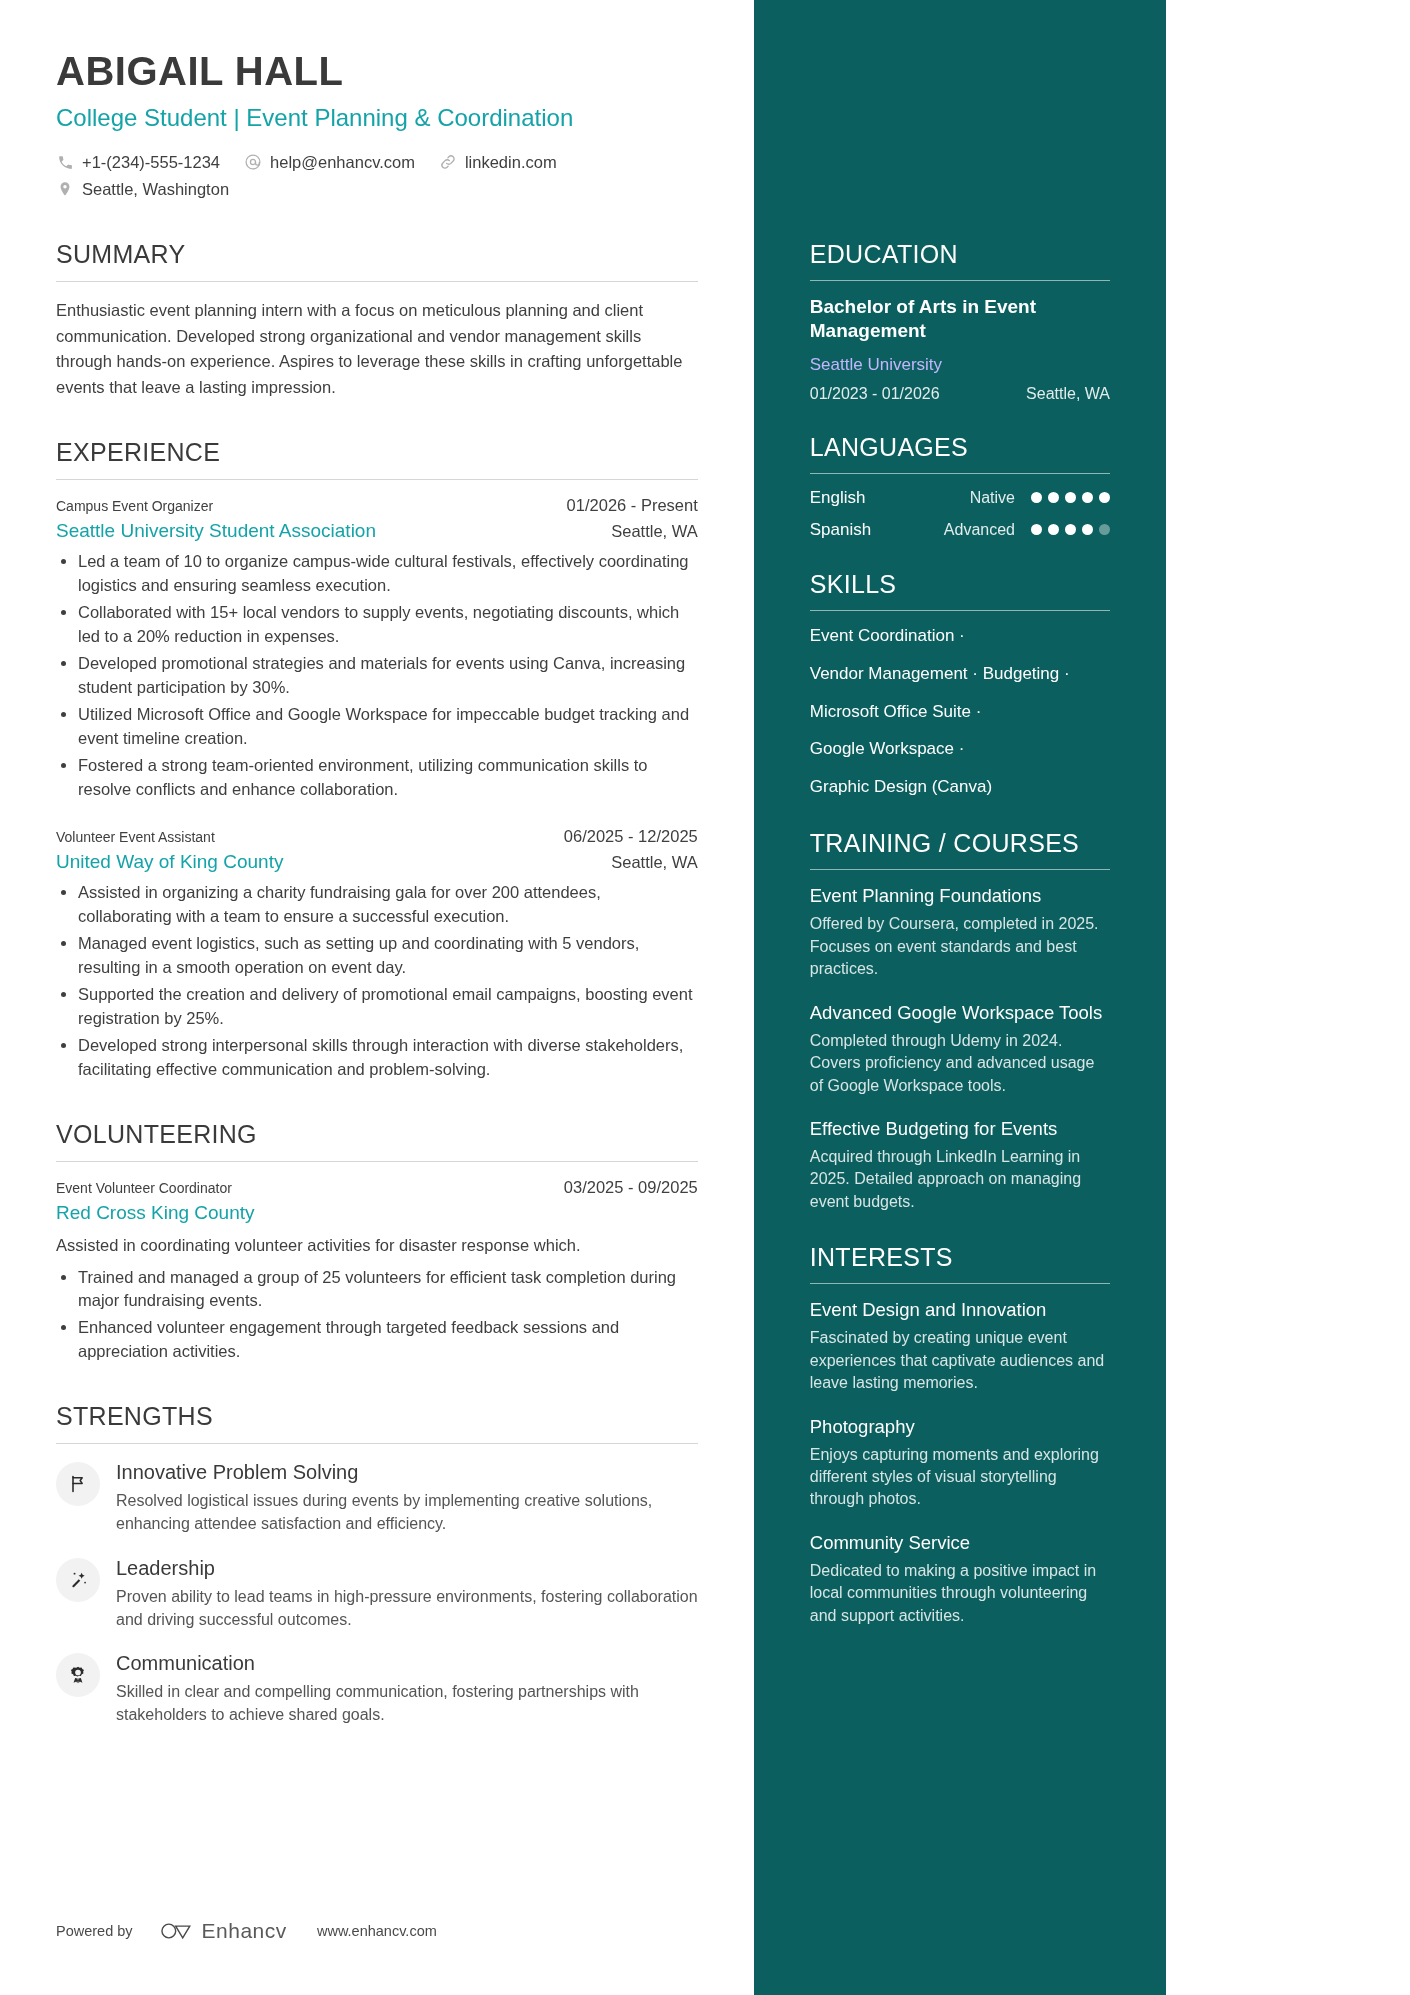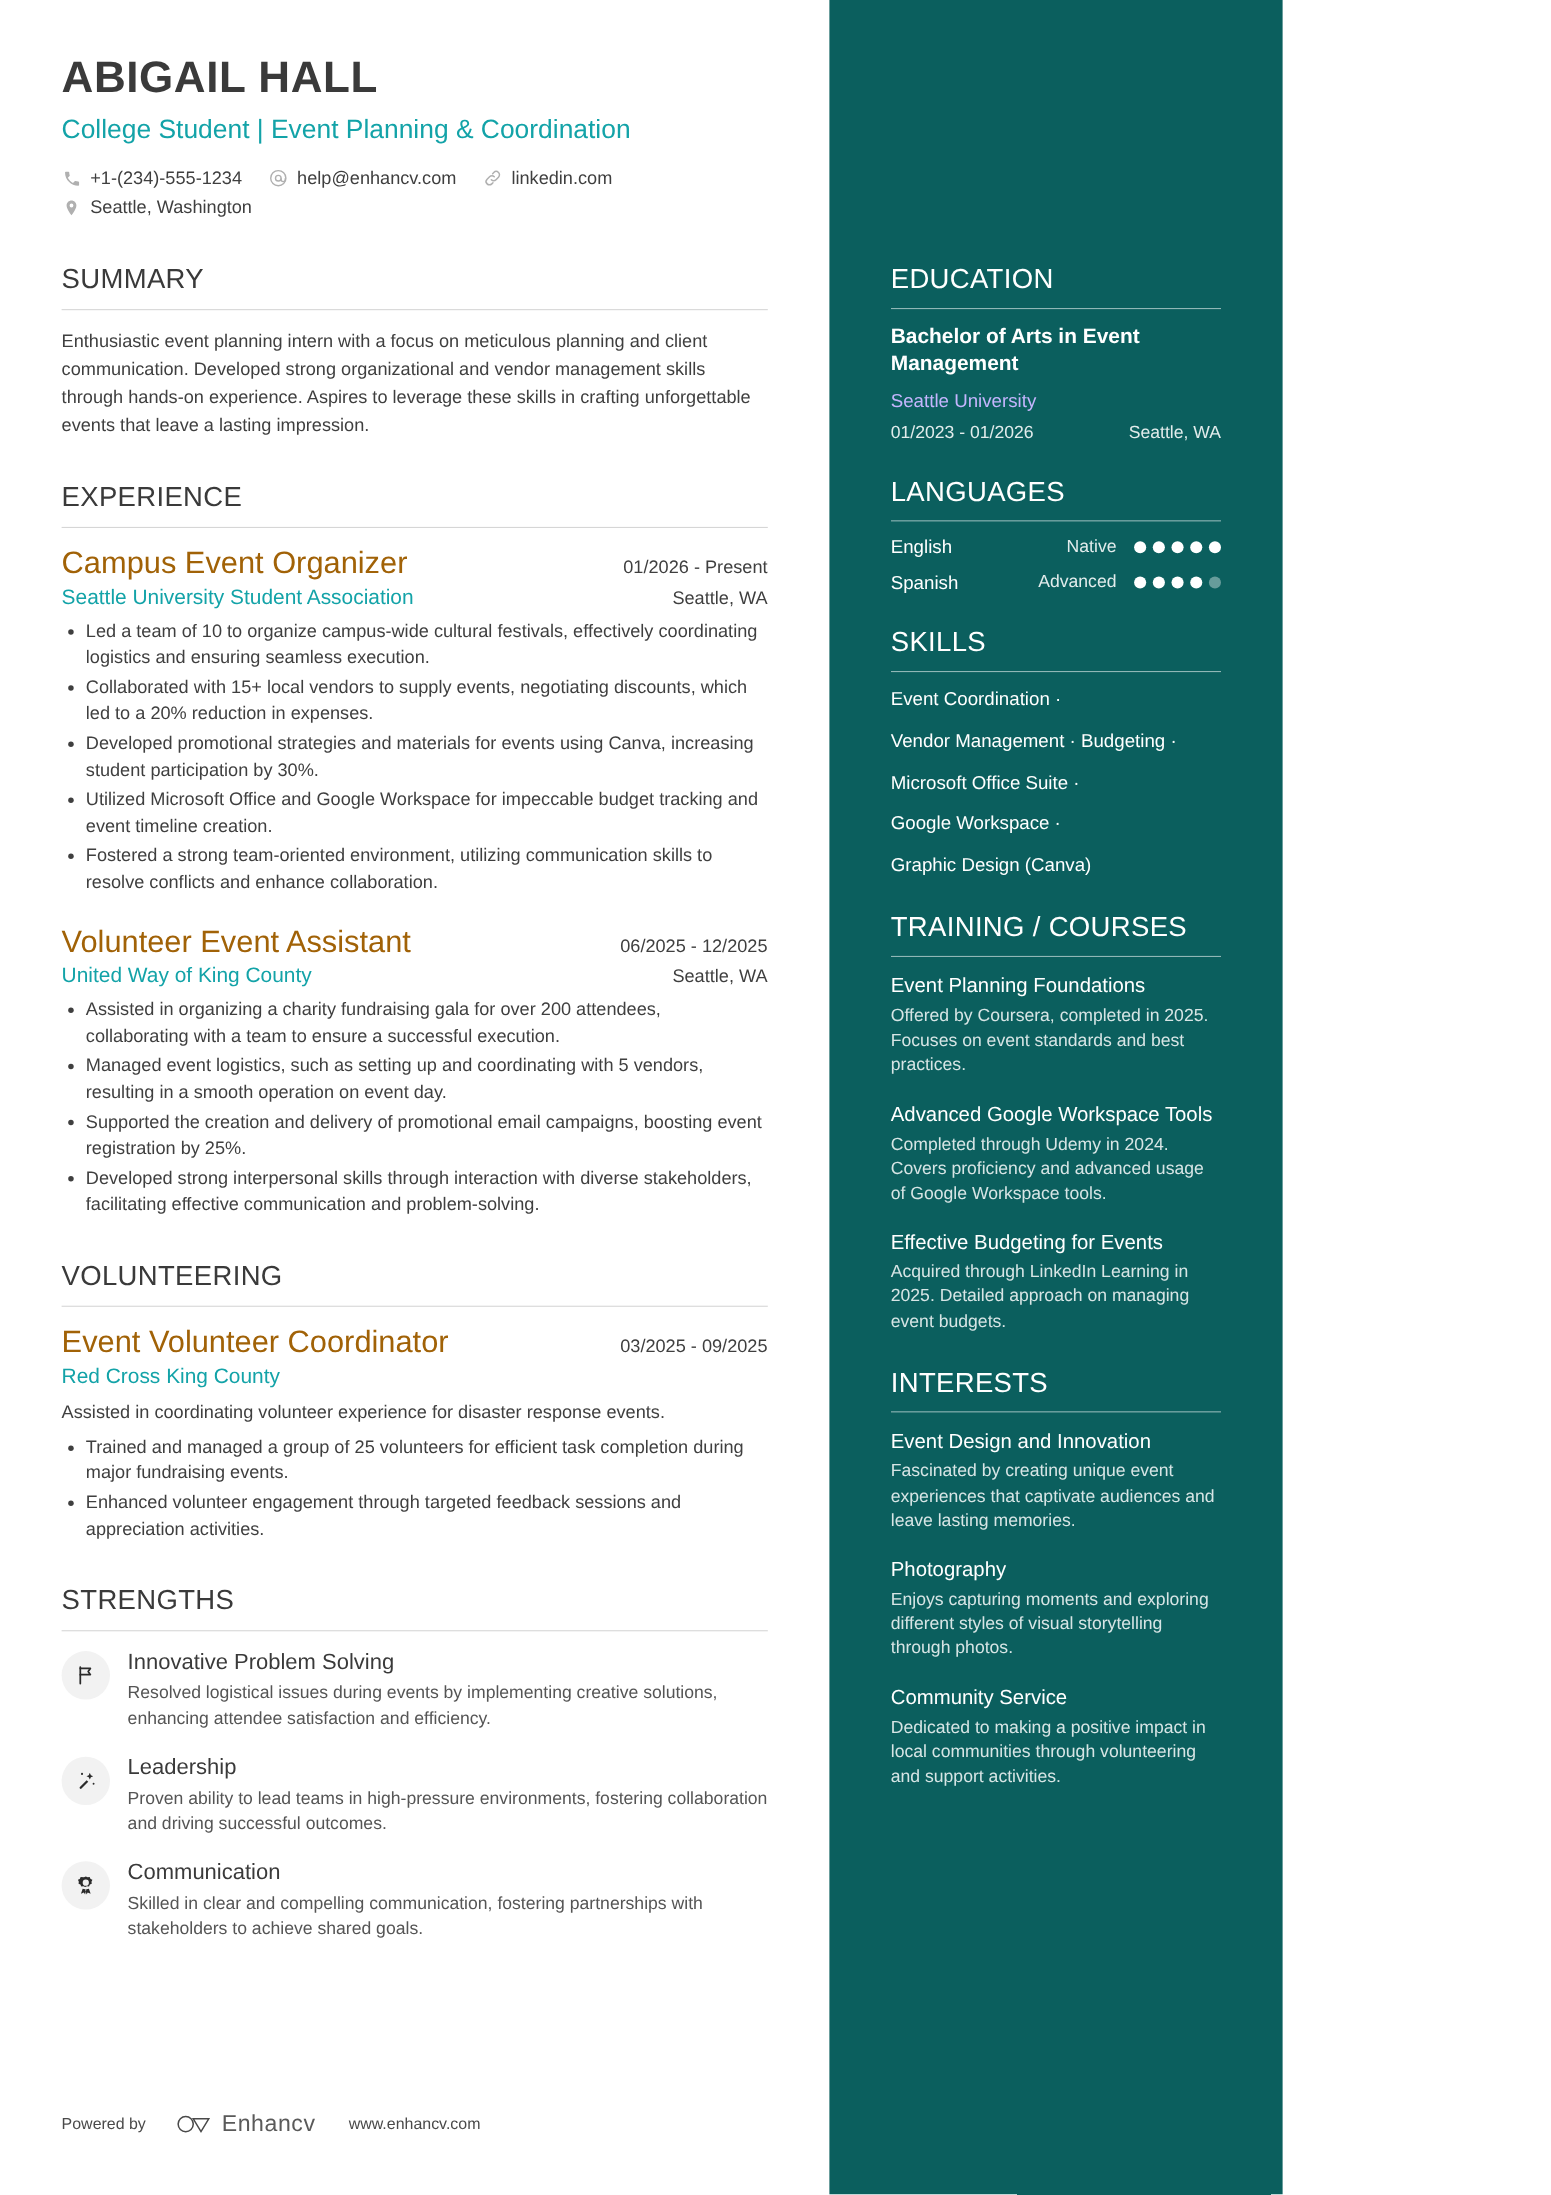--- a/index.html
+++ b/index.html
@@ -105,22 +105,22 @@
 
   
   .job { margin-bottom: 26px; }
   .job:last-child { margin-bottom: 0; }
   .job-line1 {
     display: flex;
     justify-content: space-between;
     align-items: baseline;
   }
   .job-title {
-    font-size: 28px;
-    color: #a16207;
+    font-size: 14px;
+    color: #404040;
   }
   .job-dates {
     font-size: 16.5px;
     color: #3f3f3f;
     white-space: nowrap;
   }
   .job-line2 {
     display: flex;
     justify-content: space-between;
     align-items: baseline;
@@ -422,21 +422,21 @@
 
       <div class="job">
         <div class="job-line1">
           <span class="job-title">Event Volunteer Coordinator</span>
           <span class="job-dates">03/2025 - 09/2025</span>
         </div>
         <div class="job-line2">
           <span class="job-company">Red Cross King County</span>
           <span class="job-location"></span>
         </div>
-        <div class="job-intro">Assisted in coordinating volunteer experience for disaster response events.</div>
+        <div class="job-intro">Assisted in coordinating volunteer activities for disaster response which.</div>
         <ul class="bullets">
           <li>Trained and managed a group of 25 volunteers for efficient task completion during major fundraising events.</li>
           <li>Enhanced volunteer engagement through targeted feedback sessions and appreciation activities.</li>
         </ul>
       </div>
     </div>
 
     <div class="sec">
       <div class="sec-title">STRENGTHS</div>
       <div class="sec-rule"></div>

